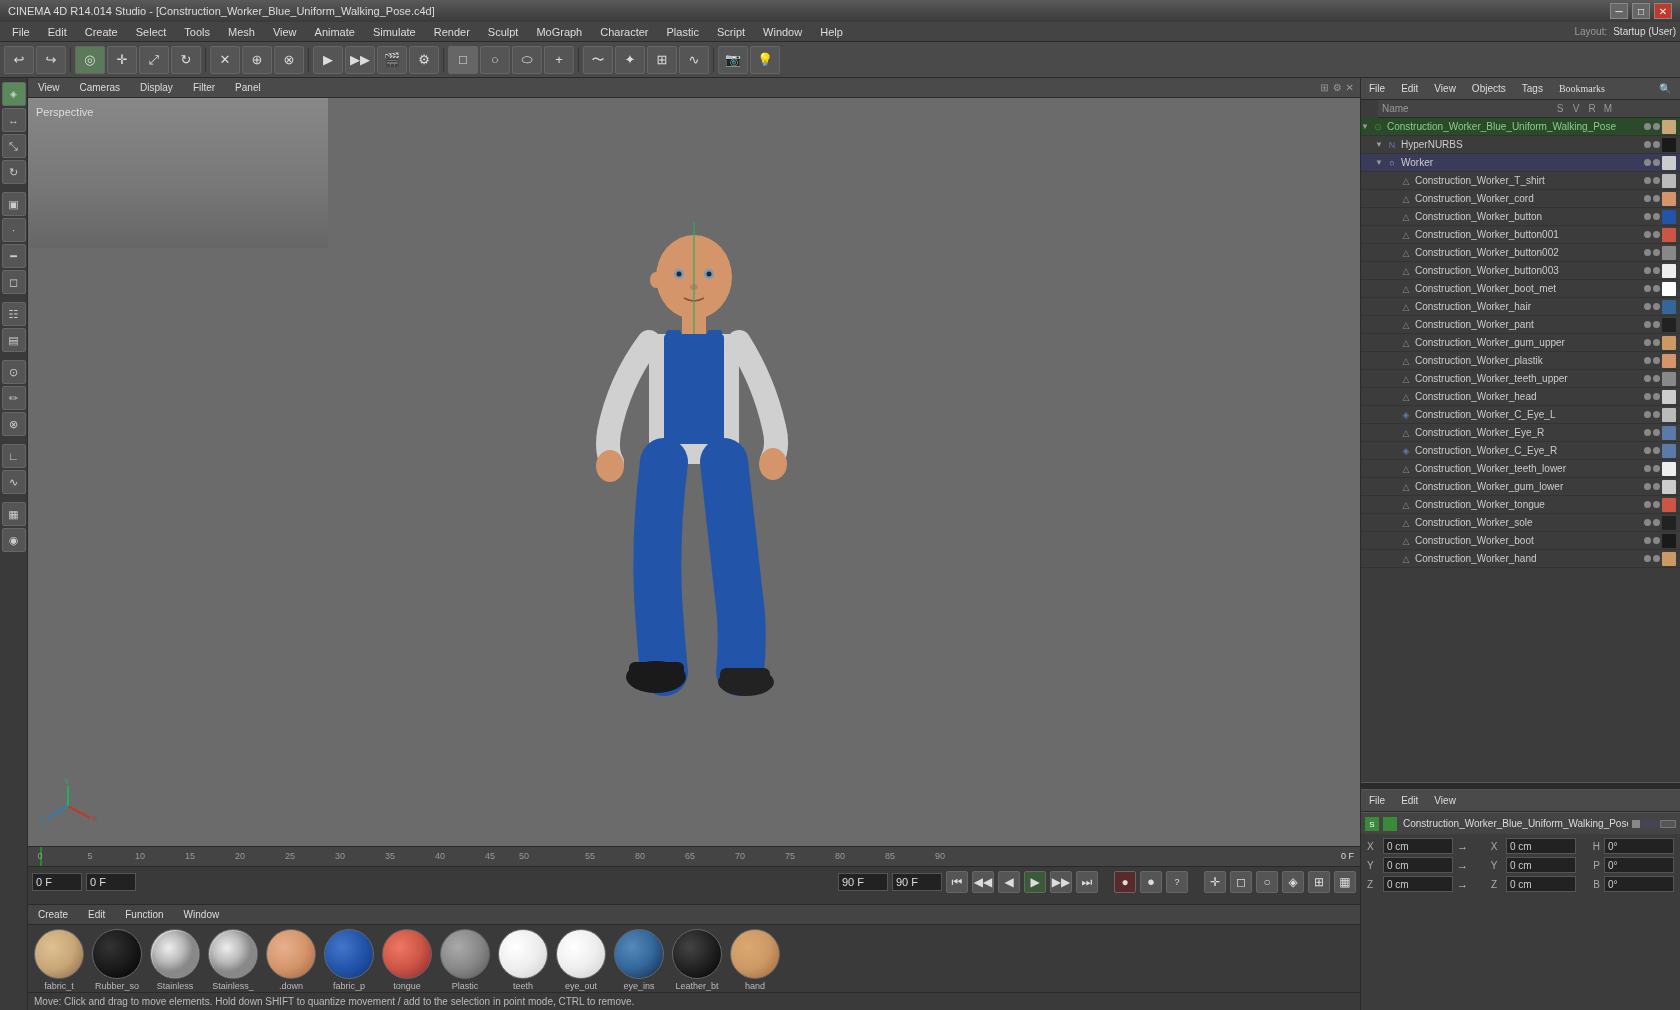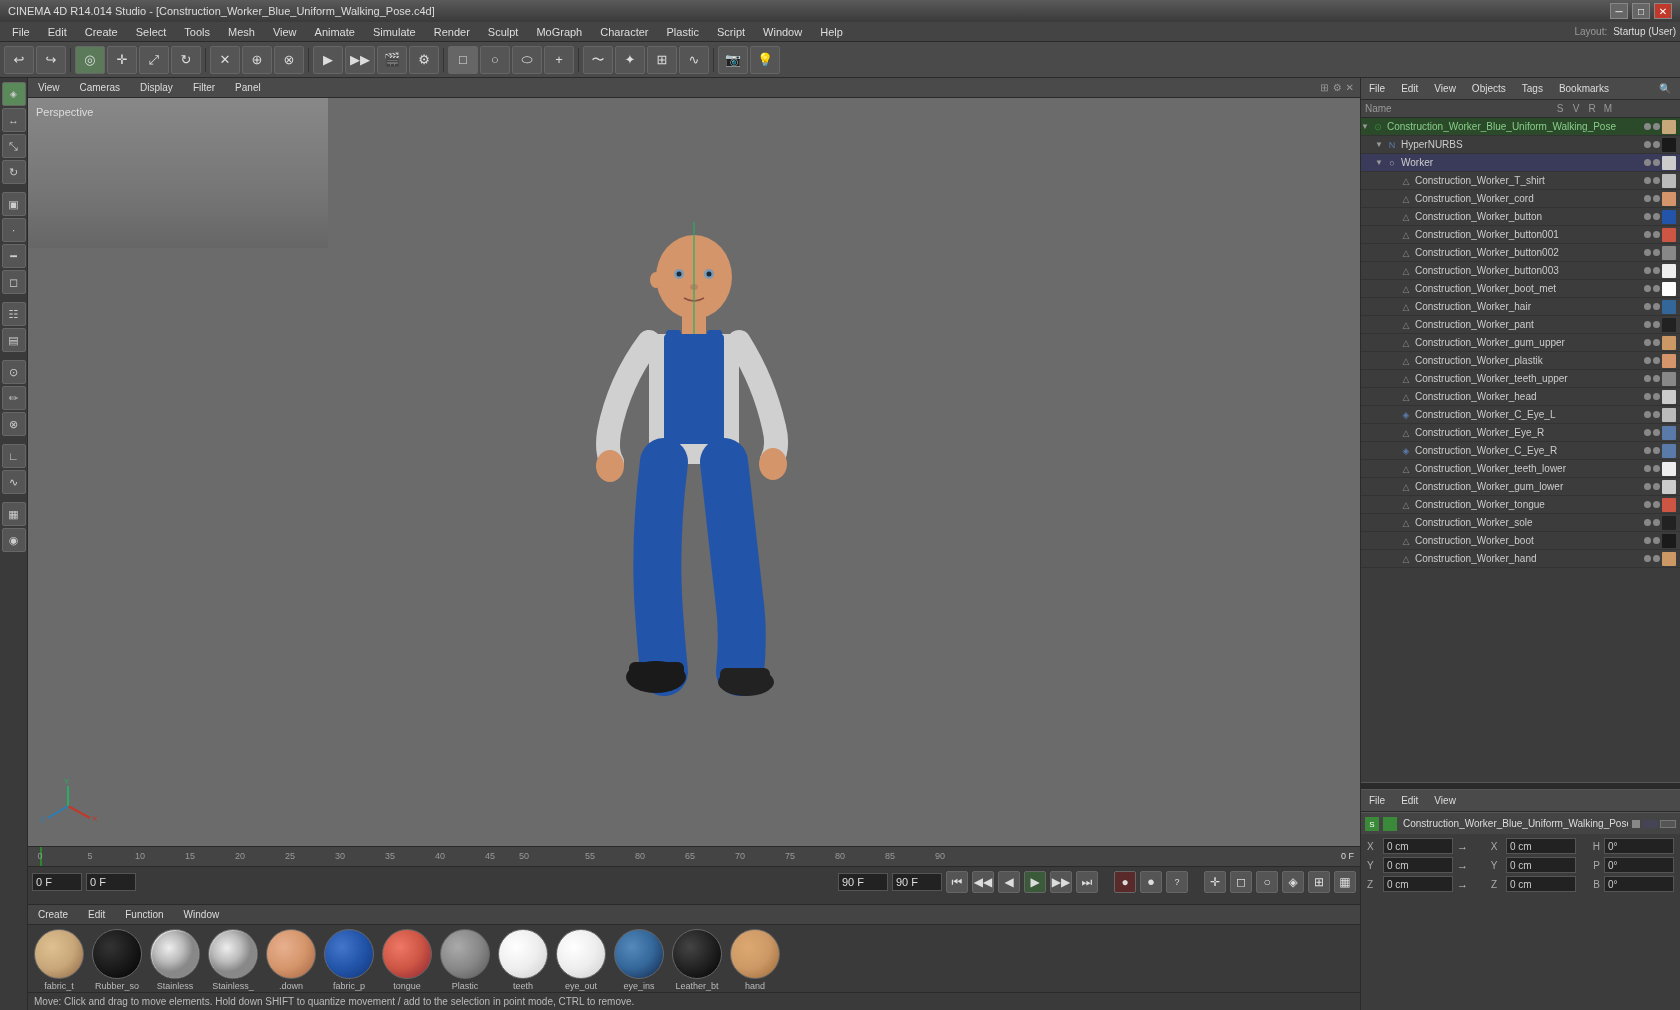--- a/index.html
+++ b/index.html
@@ -418,20 +418,21 @@
 
     .obj-list-header {
       height: 18px;
       background: #444;
       display: flex;
       align-items: center;
       padding: 0 4px;
       font-size: 10px;
       color: #999;
       border-bottom: 1px solid #2a2a2a;
+      margin-left: 17px;
     }
     .col-name { flex: 1; }
     .col-s { width: 16px; text-align: center; }
     .col-v { width: 16px; text-align: center; }
     .col-r { width: 16px; text-align: center; }
     .col-m { width: 16px; text-align: center; }
     .col-icons { width: 60px; }
 
     
     #obj-list-scroll {
@@ -824,21 +825,21 @@
 
   <div id="right-panel">
 
     <div id="obj-manager-header">
       <div id="obj-manager-header-left">
         <span class="menu-item" style="padding:0 2px; font-size:10px;">File</span>
         <span class="menu-item" style="padding:0 2px; font-size:10px;">Edit</span>
         <span class="menu-item" style="padding:0 2px; font-size:10px;">View</span>
         <span class="menu-item" style="padding:0 2px; font-size:10px;">Objects</span>
         <span class="menu-item" style="padding:0 2px; font-size:10px;">Tags</span>
-        <span class="menu-item" style="padding:0 2px; font-size:10px;">Bookmarks</span>
+        <span class="menu-item" style="padding:0 2px; font-size:10px;font-family:Liberation Serif, serif;">Bookmarks</span>
       </div>
       <div style="display:flex; gap:2px;">
         <span class="rp-icon">🔍</span>
       </div>
     </div>
 
     <div class="obj-list-header">
       <div class="col-name">Name</div>
       <div class="col-s">S</div>
       <div class="col-v">V</div>

